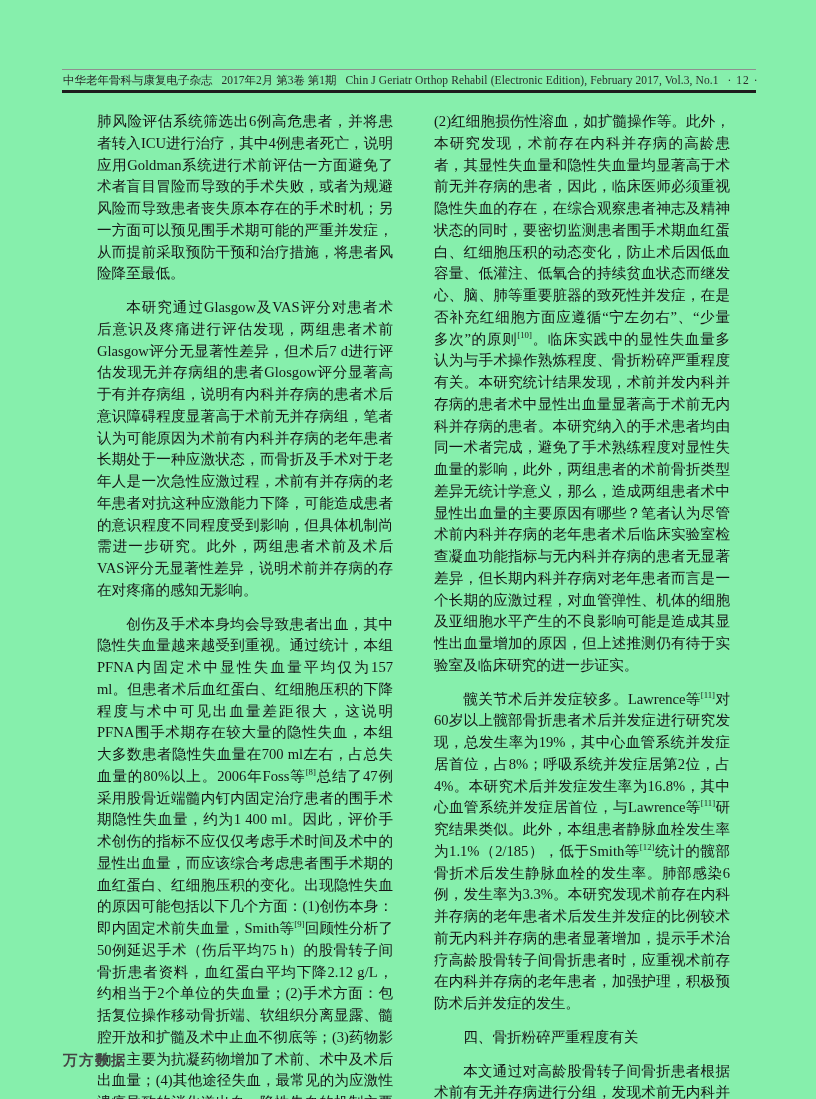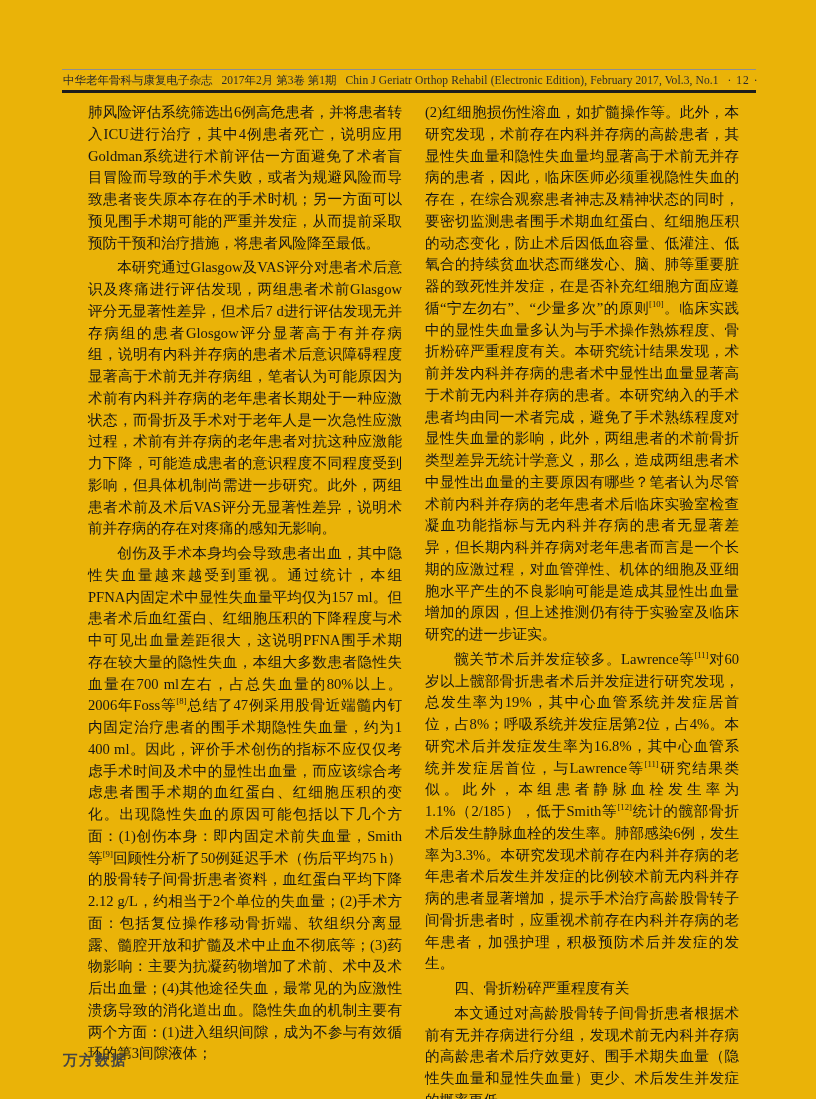--- a/index.html
+++ b/index.html
@@ -1,19 +1,19 @@
 <!DOCTYPE html>
 <html><head>
 <meta charset="utf-8">
 <style>
   html,body{margin:0;padding:0;background:#e8e8e8;}
   .page{
     position:relative;
     width:816px;height:1099px;
-    background:#eab308;
+    background:#86efac;
     overflow:hidden;
     font-family:"Liberation Serif","DejaVu Serif",serif;
   }
   
   .rule-thin{
     position:absolute;left:62px;width:694px;top:69px;height:1px;
     background:#8f8f8f;
   }
   .rule-thick{
     position:absolute;left:62px;width:694px;top:90px;height:2.5px;
@@ -30,21 +30,21 @@
   
   .col{
     position:absolute;top:99px;width:320px;
     font-size:14.6px;line-height:21.75px;
     color:#161616;
     text-align:justify;
     text-justify:inter-ideograph;
   }
   .col-left{left:85px;}
   .col-right{left:422px;}
-  p.para{margin:3px;padding:0;}
+  p.para{margin:12px;padding:0;}
   p.indent{text-indent:2em;}
   sup.ref{font-size:0.6em;line-height:0;vertical-align:super;}
   
   .watermark{
     position:absolute;left:63px;top:1051px;
     font-family:"Liberation Sans","DejaVu Sans",sans-serif;
     font-size:14.5px;font-weight:700;color:#454545;letter-spacing:1.5px;
   }
 </style>
 </head>

